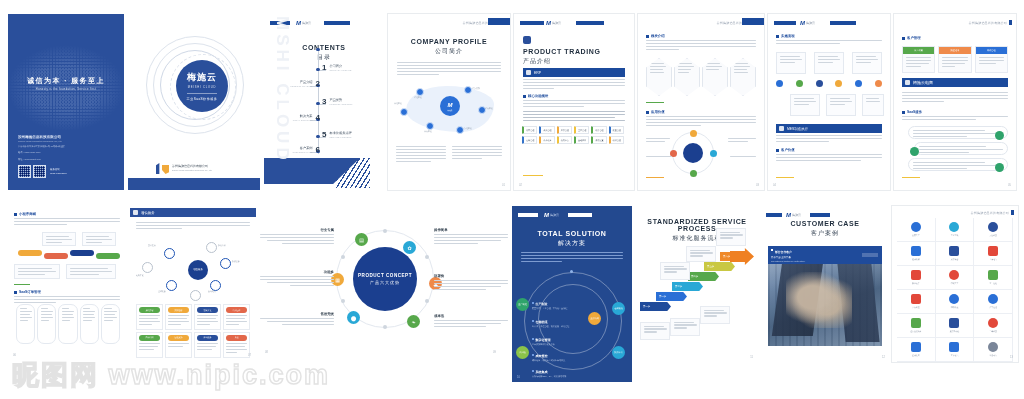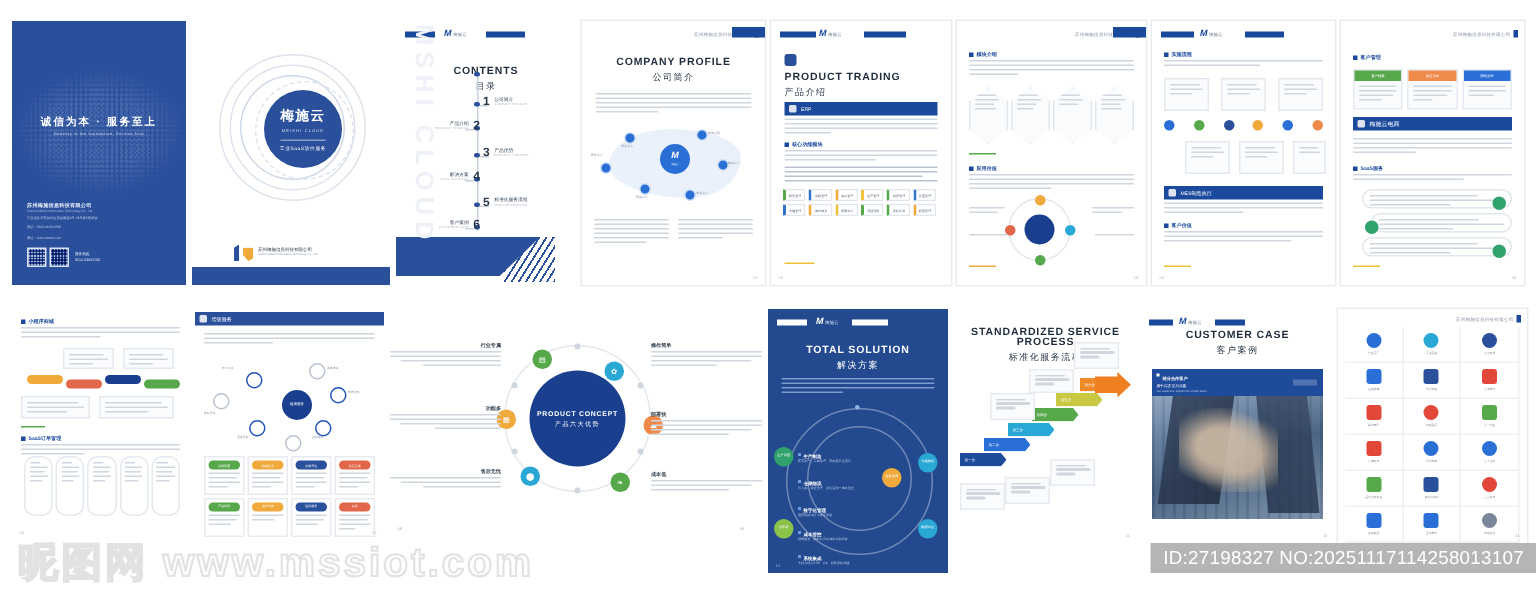--- a/index.html
+++ b/index.html
@@ -1196,16 +1196,15 @@
         </div>
       <div class="lcell">
           <div class="lmark" style="background:#7a8699;border-radius:50%"></div>
           <div class="lname">华能动力</div>
         </div>
 
     </div>
     <div class="pg-num">13</div>
   </div>
 
-  <div id="wm">昵图网 www.mssiot.com</div>
-  <div id="idbar">ID:27198327 NO:20251117114258013107</div>
+  <div id="wm">昵图网 www.nipic.com</div>
 
 </div>
 
 </body></html>

